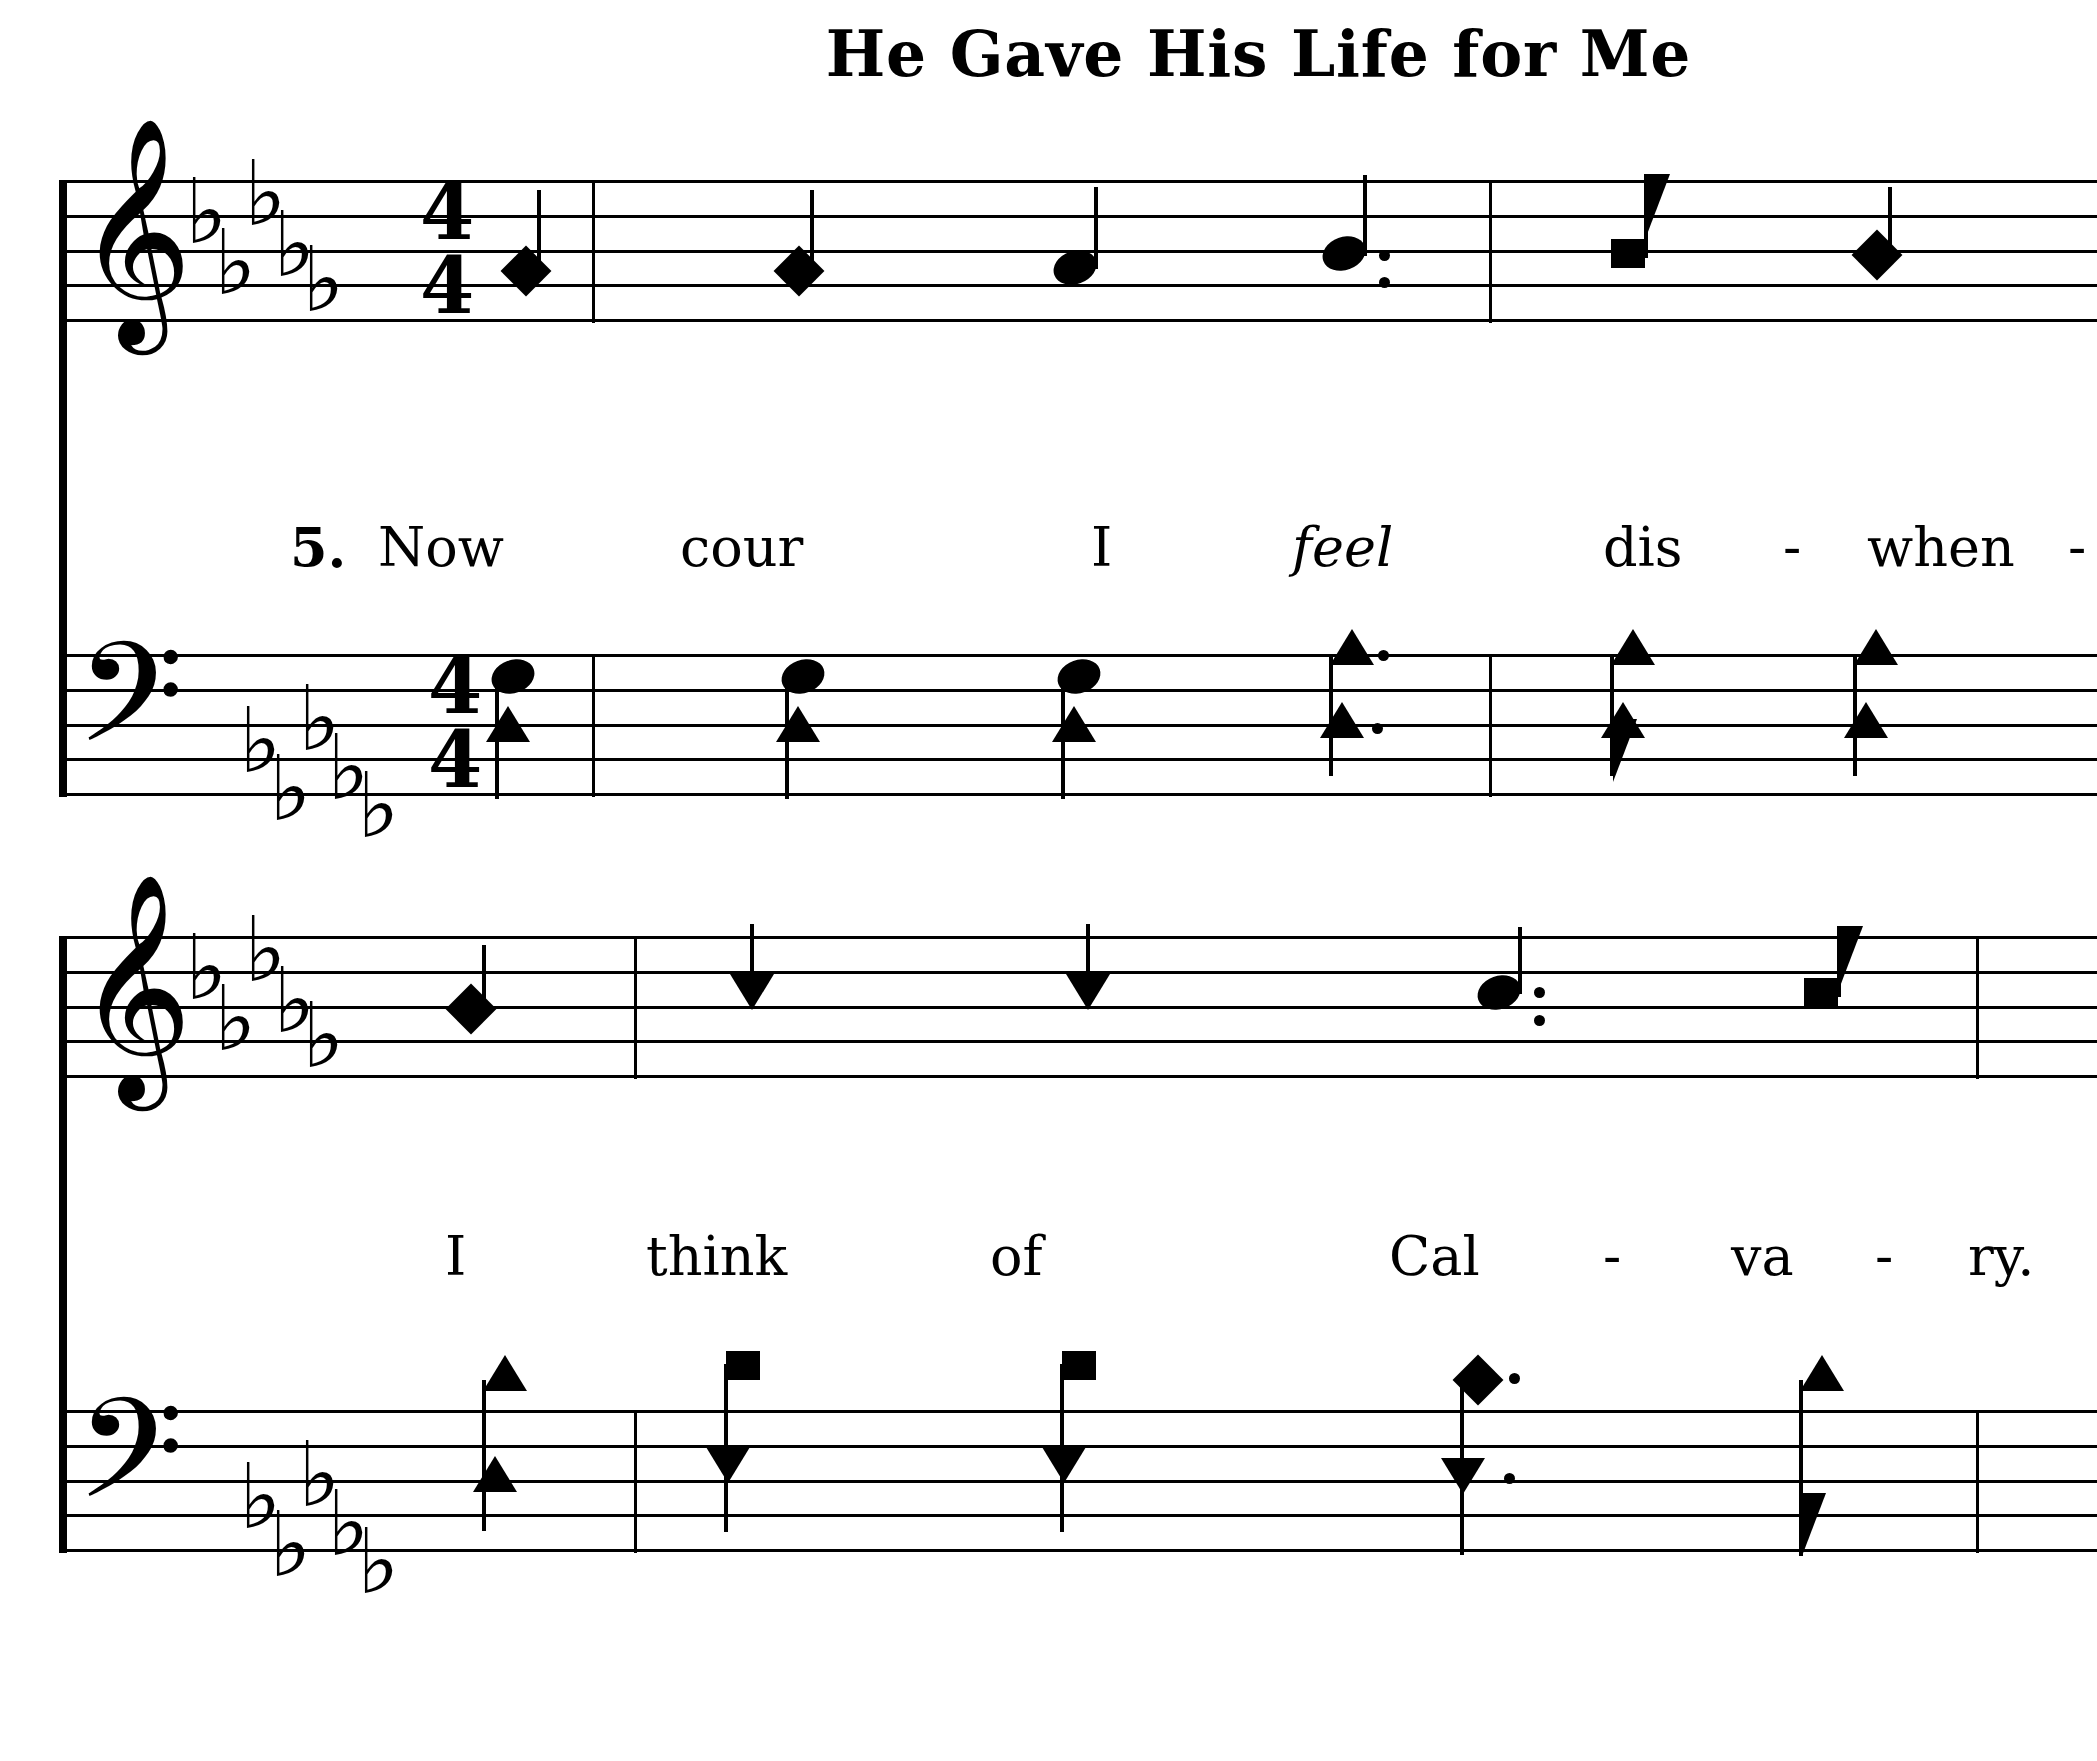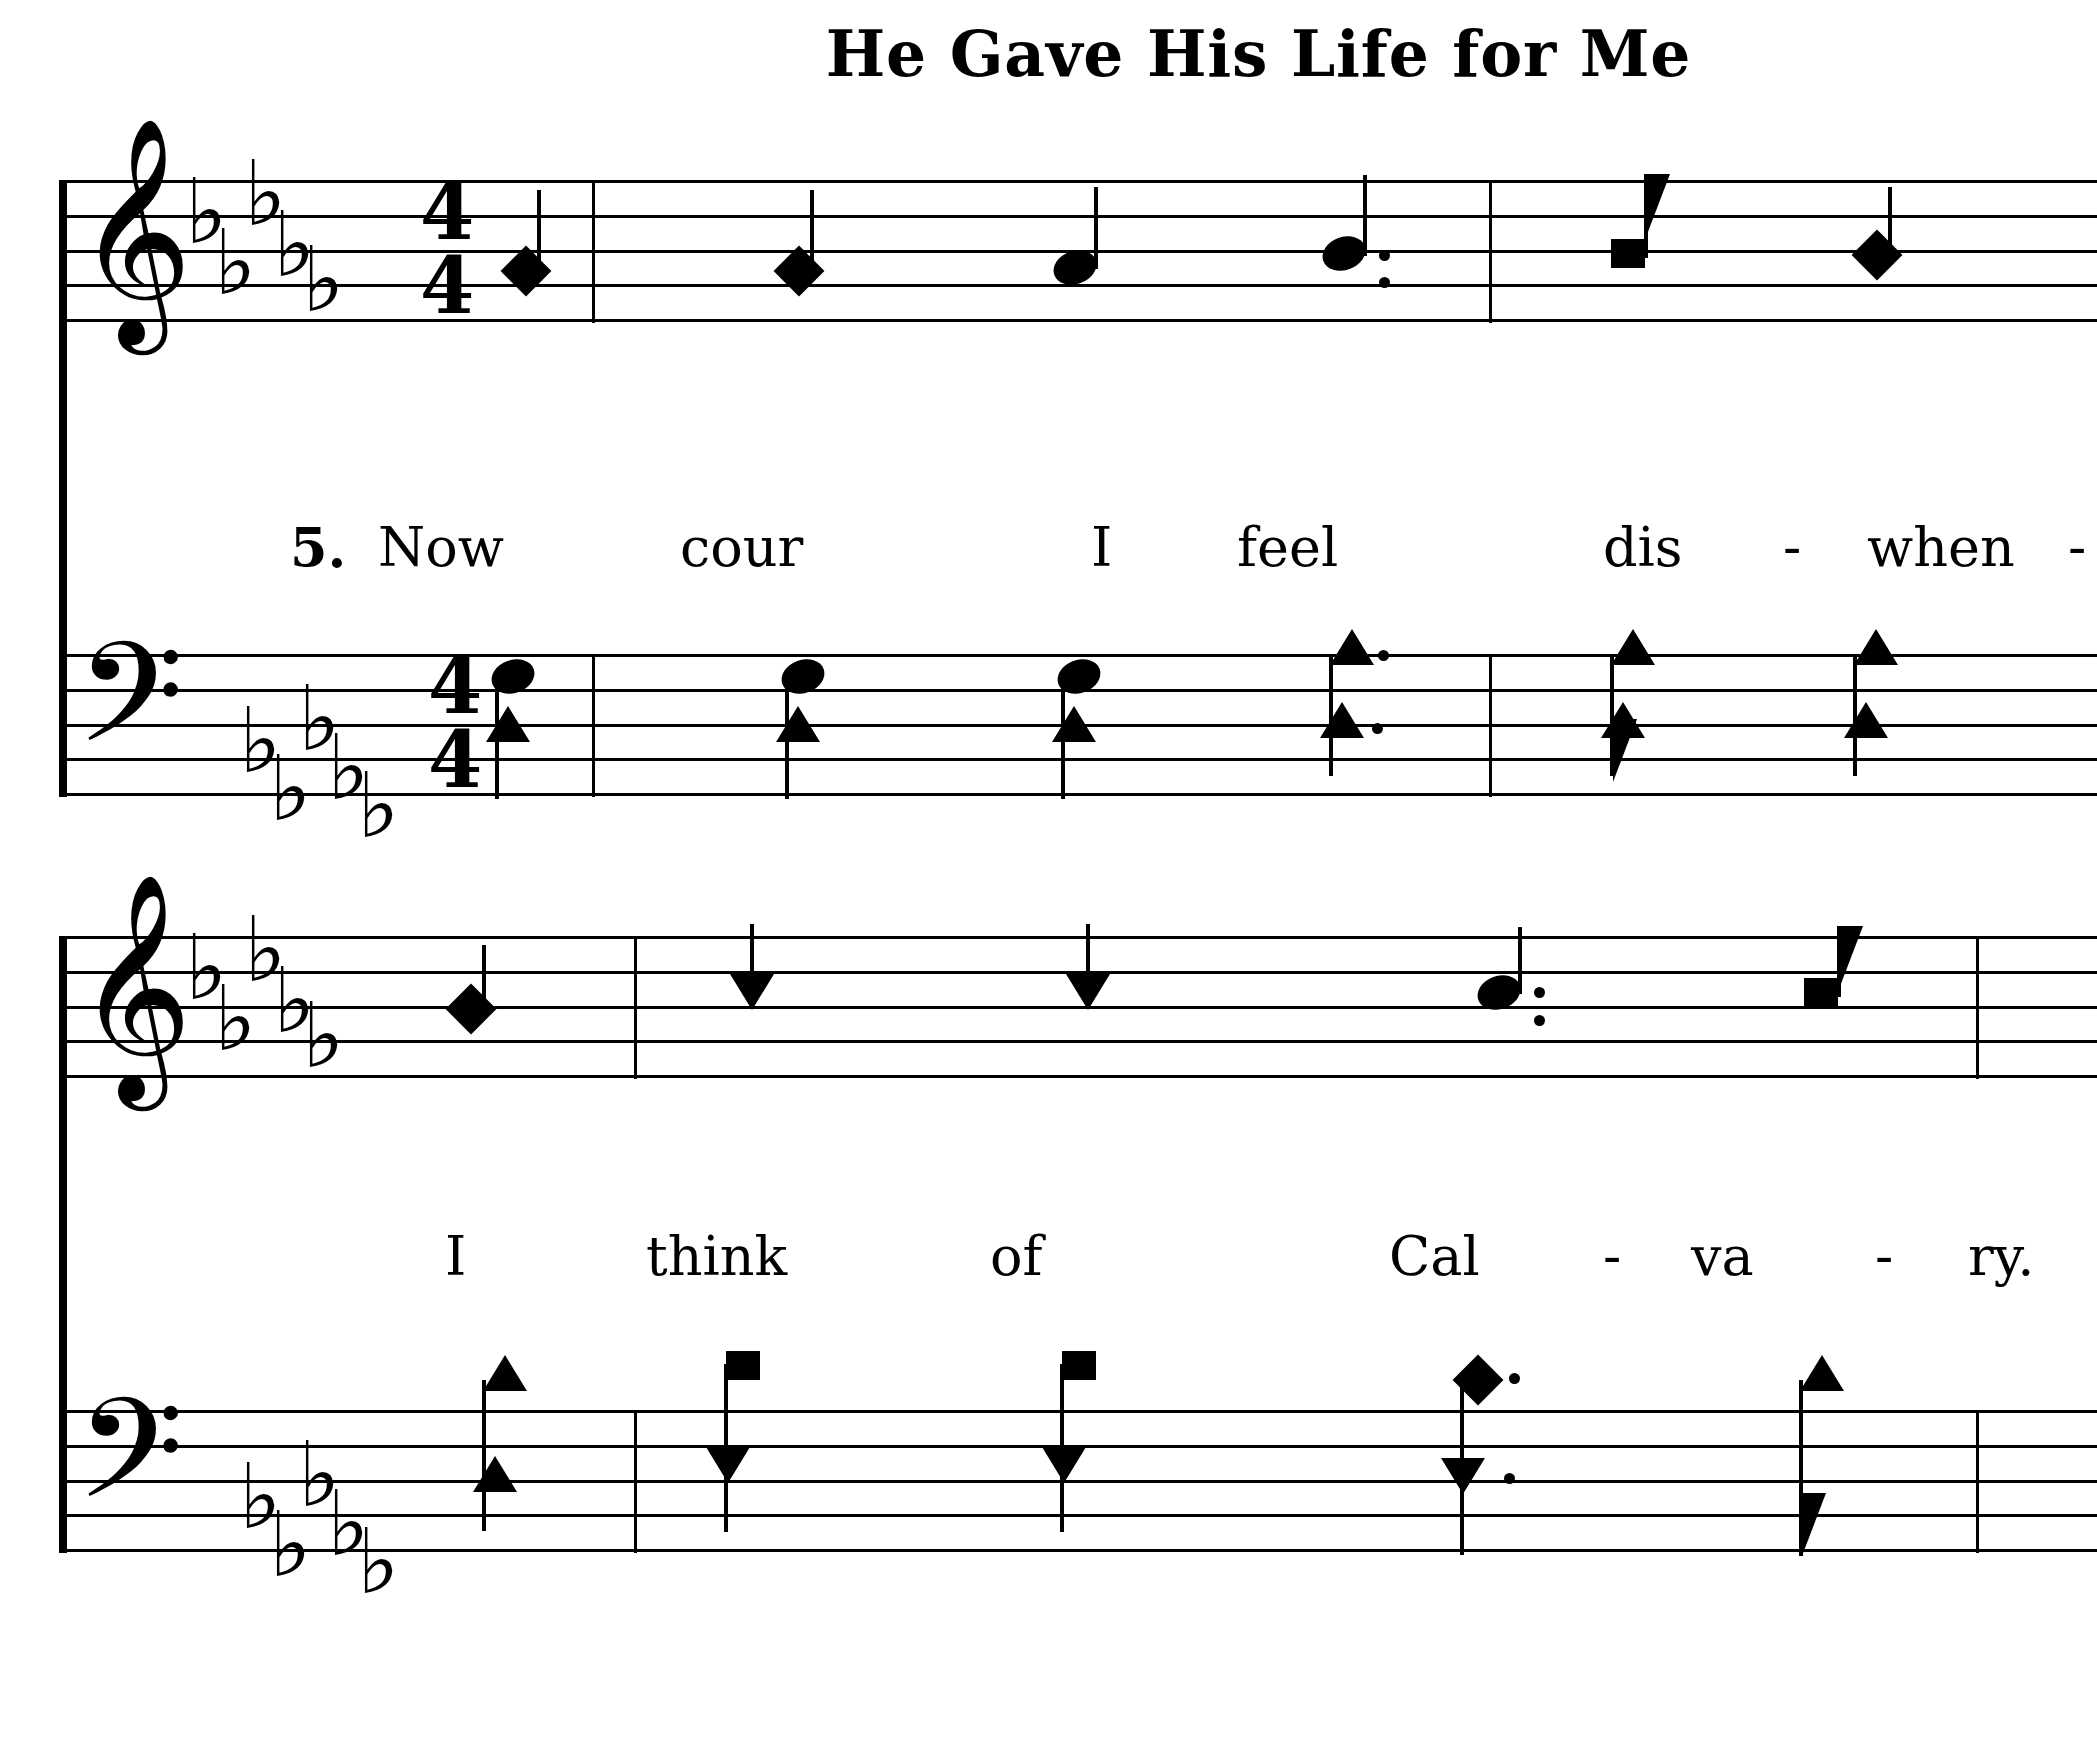--- a/index.html
+++ b/index.html
@@ -263,21 +263,21 @@
         <div class="stem" style="left:29px; top:-50px; height:70px;"></div>
       </div>
 
     </div>
 
     <div class="lyrics" style="top:378px;">
       <span class="lyric verse-num" style="left:231px;">5.</span>
       <span class="lyric" style="left:319px;">Now</span>
       <span class="lyric" style="left:621px;">cour</span>
       <span class="lyric" style="left:1032px;">I</span>
-      <span class="lyric" style="left:1178px;">feel</span>
+      <span class="lyric" style="left:1233px;font-style:italic;">feel</span>
       <span class="lyric" style="left:1544px;">dis</span>
       <span class="lyric" style="left:1724px;">-</span>
       <span class="lyric" style="left:1808px;">when</span>
       <span class="lyric" style="left:2009px;">-</span>
 
     </div>
 
     <div class="staff" style="top:516px;">
       <div class="staff-lines">
         <div class="ln l1"></div>
@@ -389,21 +389,21 @@
       </div>
 
     </div>
 
     <div class="lyrics" style="top:331px;">
       <span class="lyric" style="left:386px;">I</span>
       <span class="lyric" style="left:587px;text-align:center;">think</span>
       <span class="lyric" style="left:931px;">of</span>
       <span class="lyric" style="left:1330px;">Cal</span>
       <span class="lyric" style="left:1544px;">-</span>
-      <span class="lyric" style="left:1632px;">va</span>
+      <span class="lyric" style="left:1672px;">va</span>
       <span class="lyric" style="left:1816px;">-</span>
       <span class="lyric" style="left:1909px;">ry.</span>
     </div>
 
     <div class="staff" style="top:516px;">
       <div class="staff-lines">
         <div class="ln l1"></div>
           <div class="ln l2"></div>
           <div class="ln l3"></div>
           <div class="ln l4"></div>

